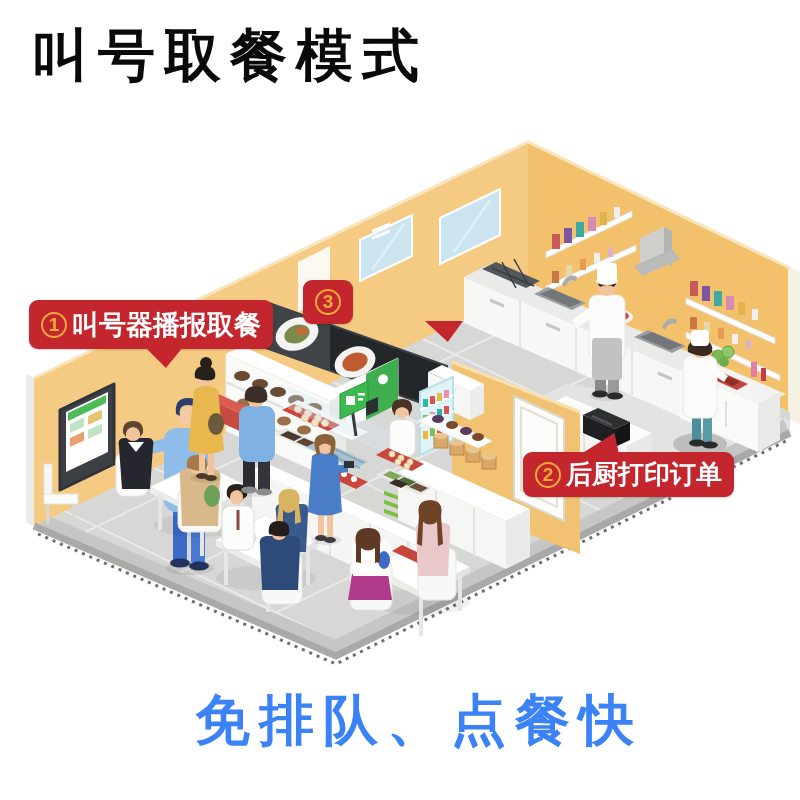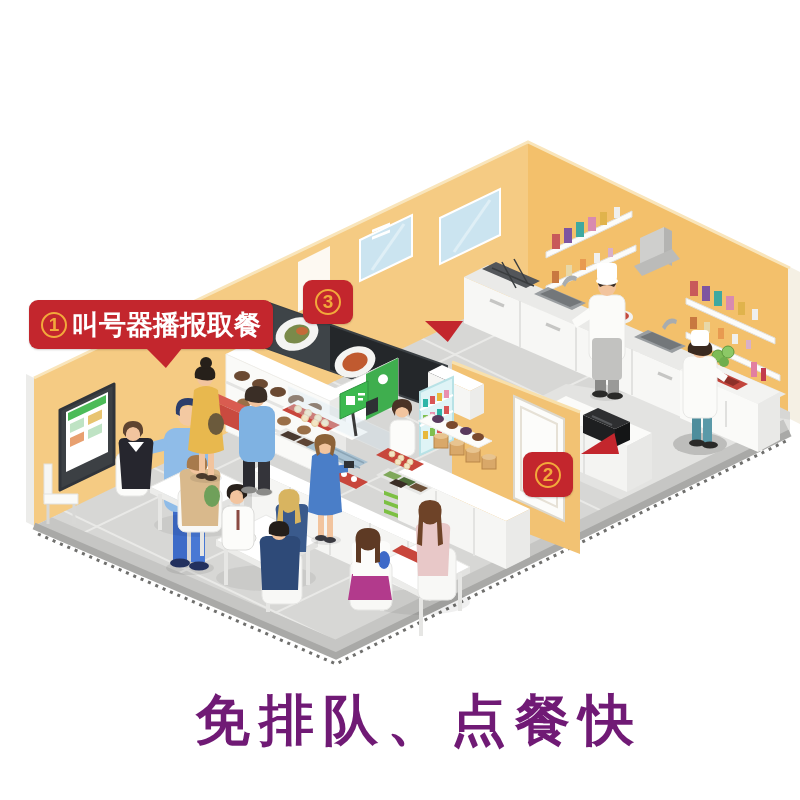--- a/index.html
+++ b/index.html
@@ -2,21 +2,21 @@
 <html style="--c-badge-red: #c3262d; --c-badge-gold: #f2a93b; --c-wall: #f5cb83; --c-wall-shaded: #f3c06b; --c-floor: #d7d7d5; --c-window-glass: #cbe4f0; --c-menu-green: #7cc043; --c-poster-green: #3fae4e; --c-tray-red: #c8463c;"><head>
 <meta charset="utf-8">
 <style>
   html,body{margin:0;padding:0;background:#ffffff;}
   .canvas{position:relative;width:800px;height:800px;background:#ffffff;overflow:hidden;
           font-family:"Liberation Sans","DejaVu Sans",sans-serif;}
   .scene{position:absolute;left:0;top:0;width:800px;height:800px;z-index:1;}
   .page-title{position:absolute;left:32px;top:18px;z-index:4;margin:0;
     font-size:57px;font-weight:900;color:#0a0a0a;letter-spacing:9px;white-space:nowrap;}
   .tagline{position:absolute;left:0;right:0;top:684px;z-index:4;text-align:center;
-    font-size:55px;font-weight:900;color:#701a75;letter-spacing:9px;white-space:nowrap;padding-left:38px;}
+    font-size:55px;font-weight:900;color:#3b82f6;letter-spacing:9px;white-space:nowrap;padding-left:38px;}
   .badge{position:absolute;z-index:3;display:flex;align-items:center;gap:5px;
     background:var(--c-badge-red,#c3262d);color:#fff;font-weight:700;
     border-radius:9px;padding:0 12px;white-space:nowrap;
     box-shadow:0 1px 2px rgba(0,0,0,.18);}
   .badge .num{display:inline-flex;align-items:center;justify-content:center;
     width:26px;height:26px;border:2px solid var(--c-badge-gold,#f2a93b);
     border-radius:50%;color:var(--c-badge-gold,#f2a93b);font-size:19px;font-weight:700;
     box-sizing:border-box;flex:0 0 auto;}
   .badge .tail{position:absolute;width:38px;height:21px;background:var(--c-badge-red,#c3262d);}
   .badge1{left:29px;top:300px;height:49px;font-size:27px;}
@@ -24,20 +24,21 @@
   .badge3{left:303px;top:280px;height:44px;font-size:26px;}
   .badge3 .tail{bottom:-18px;left:122px;clip-path:polygon(0 0,100% 0,60% 100%);}
   .badge2{left:523px;top:452px;height:45px;font-size:26px;}
   .badge2 .tail{top:-19px;left:58px;clip-path:polygon(0 100%,100% 100%,88% 0);}
 </style>
 </head>
 <body>
 
 <div class="canvas">
 
+  <h1 class="page-title">叫号取餐模式</h1>
 
   <svg class="scene" viewBox="0 0 800 800" xmlns="http://www.w3.org/2000/svg">
     <defs>
       <clipPath id="floorClip">
         <polygon points="34,526 530,287 790,412 790,433 336,656"></polygon>
       </clipPath>
     </defs>
 
     <g>
       <polygon points="34,378 528,142 528,300 34,526" fill="#f5cb83"></polygon>
@@ -540,17 +541,18 @@
     <span class="num">1</span>
     <span>叫号器播报取餐</span>
     <i class="tail"></i>
   </div>
   <div class="badge badge3">
     <span class="num">3</span>
     <i class="tail"></i>
   </div>
   <div class="badge badge2">
     <span class="num">2</span>
+    <span>后厨打印订单</span>
     <i class="tail"></i>
   </div>
 
   <div class="tagline">免排队、点餐快</div>
 </div>
 
 </body></html>

